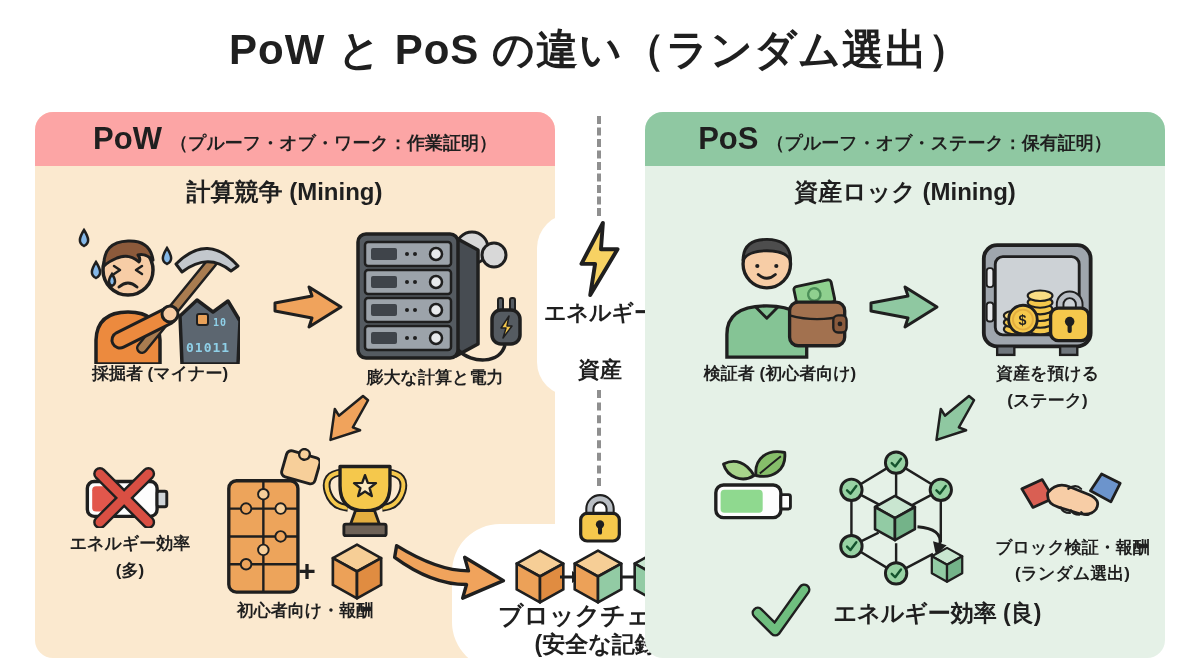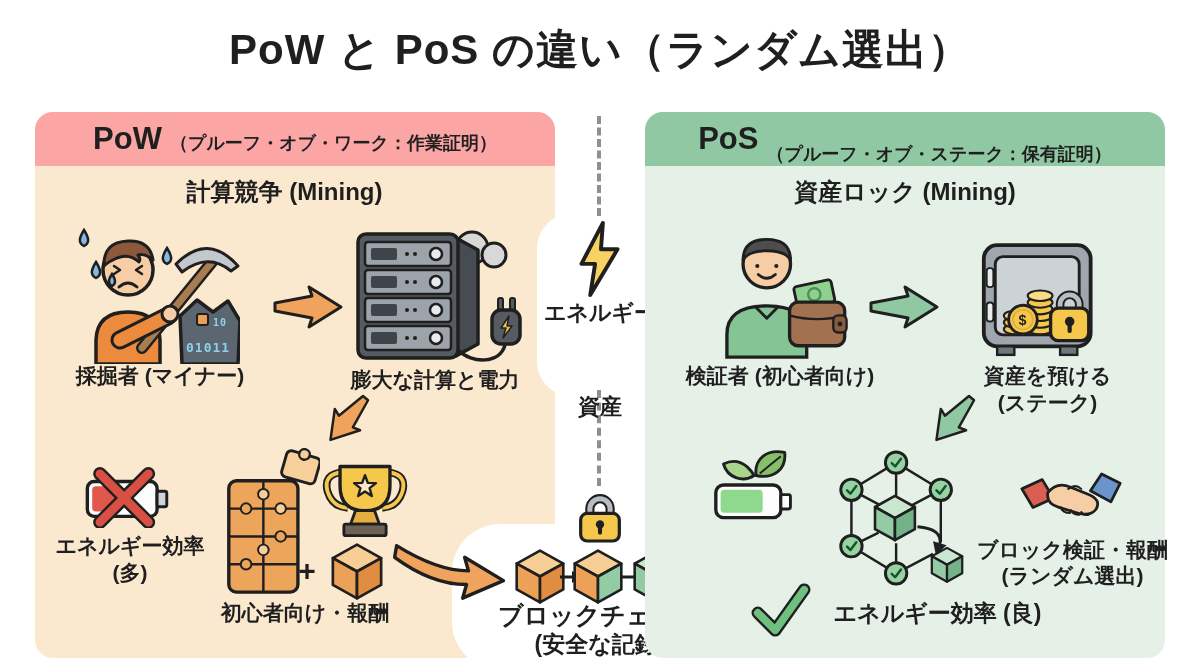--- a/index.html
+++ b/index.html
@@ -8,25 +8,25 @@
   .abs{position:absolute;}
   .title{position:absolute;left:0;top:22px;width:1200px;text-align:center;
          font-size:42px;font-weight:800;letter-spacing:1px;}
   .panel{position:absolute;top:112px;width:520px;height:546px;border-radius:18px;}
   .panel.pow{left:35px;background:#FBE9CF;}
   .panel.pos{left:645px;background:#E5F1E7;}
   .panel-header{position:absolute;left:0;top:0;width:100%;height:54px;
                 border-radius:18px 18px 0 0;display:flex;align-items:baseline;
                 justify-content:center;gap:8px;}
   .panel.pow .panel-header{background:#fca5a5;}
-  .panel.pos .panel-header{background:#8FC8A2;align-items:flex-end;}
+  .panel.pos .panel-header{background:#8FC8A2;}
   .panel-name{font-size:31px;font-weight:800;line-height:54px;}
   .panel-sub{font-size:18px;font-weight:800;}
   .label{position:absolute;text-align:center;font-weight:800;line-height:1.14;}
-  .fs21{font-size:21px}.fs22{font-size:22px}.fs23{font-size:23px}
+  .fs21{font-size:17px}.fs22{font-size:22px}.fs23{font-size:23px}
   .fs24{font-size:24px}.fs25{font-size:25px}
   .dash{position:absolute;width:0;border-left:4px dashed #8F8F8F;}
   .overlay{position:absolute;background:#ffffff;}
   .drop{fill:#85B8E8;stroke:#1f1f1f;stroke-width:2.5;}
   .smoke{fill:#D8D8D8;stroke:#1f1f1f;stroke-width:3;}
   .bin{fill:#8FD0E8;font-family:"DejaVu Sans Mono",monospace;font-weight:bold;font-size:13px;letter-spacing:1px;}
   .bin.sm{font-size:10px;}
   .dollar{fill:#1f1f1f;font-weight:bold;font-size:15px;font-family:"Liberation Sans",sans-serif;}
   svg{display:block;}
 </style>
@@ -188,21 +188,21 @@
 
   <div class="dash" style="left:597px;top:116px;height:100px;"></div>
   <div class="dash" style="left:597px;top:390px;height:96px;"></div>
 
   <div class="abs" style="left:573px;top:220px;">
     <svg width="52" height="78" viewBox="0 0 52 80">
       <polygon points="30,3 8,45 22,45 17,77 45,30 28,30" fill="#F7D263" stroke="#1f1f1f" stroke-width="4" stroke-linejoin="round"></polygon>
     </svg>
   </div>
   <div class="label fs22" style="left:520px;top:300px;width:160px;">エネルギー</div>
-  <div class="label fs22" style="left:520px;top:357px;width:160px;margin-top:37px;">資産</div>
+  <div class="label fs22" style="left:520px;top:357px;width:160px;">資産</div>
 
   <div class="abs" style="left:392px;top:534px;">
     <svg width="118" height="68" viewBox="0 0 120 70">
       <path d="M4,12 Q46,38 78,38 L74,24 L114,48 L72,66 L76,52 Q40,52 2,24 Z" fill="#F0A35C" stroke="#1f1f1f" stroke-width="3.5" stroke-linejoin="round"></path>
     </svg>
   </div>
 
   <div class="abs" style="left:700px;top:538px;transform:rotate(10deg);">
     <svg width="116" height="60" viewBox="0 0 120 62">
       <polygon points="4,30 42,6 40,18 114,20 116,36 40,42 42,54" fill="#8FC8A1" stroke="#1f1f1f" stroke-width="3.5" stroke-linejoin="round"></polygon>

